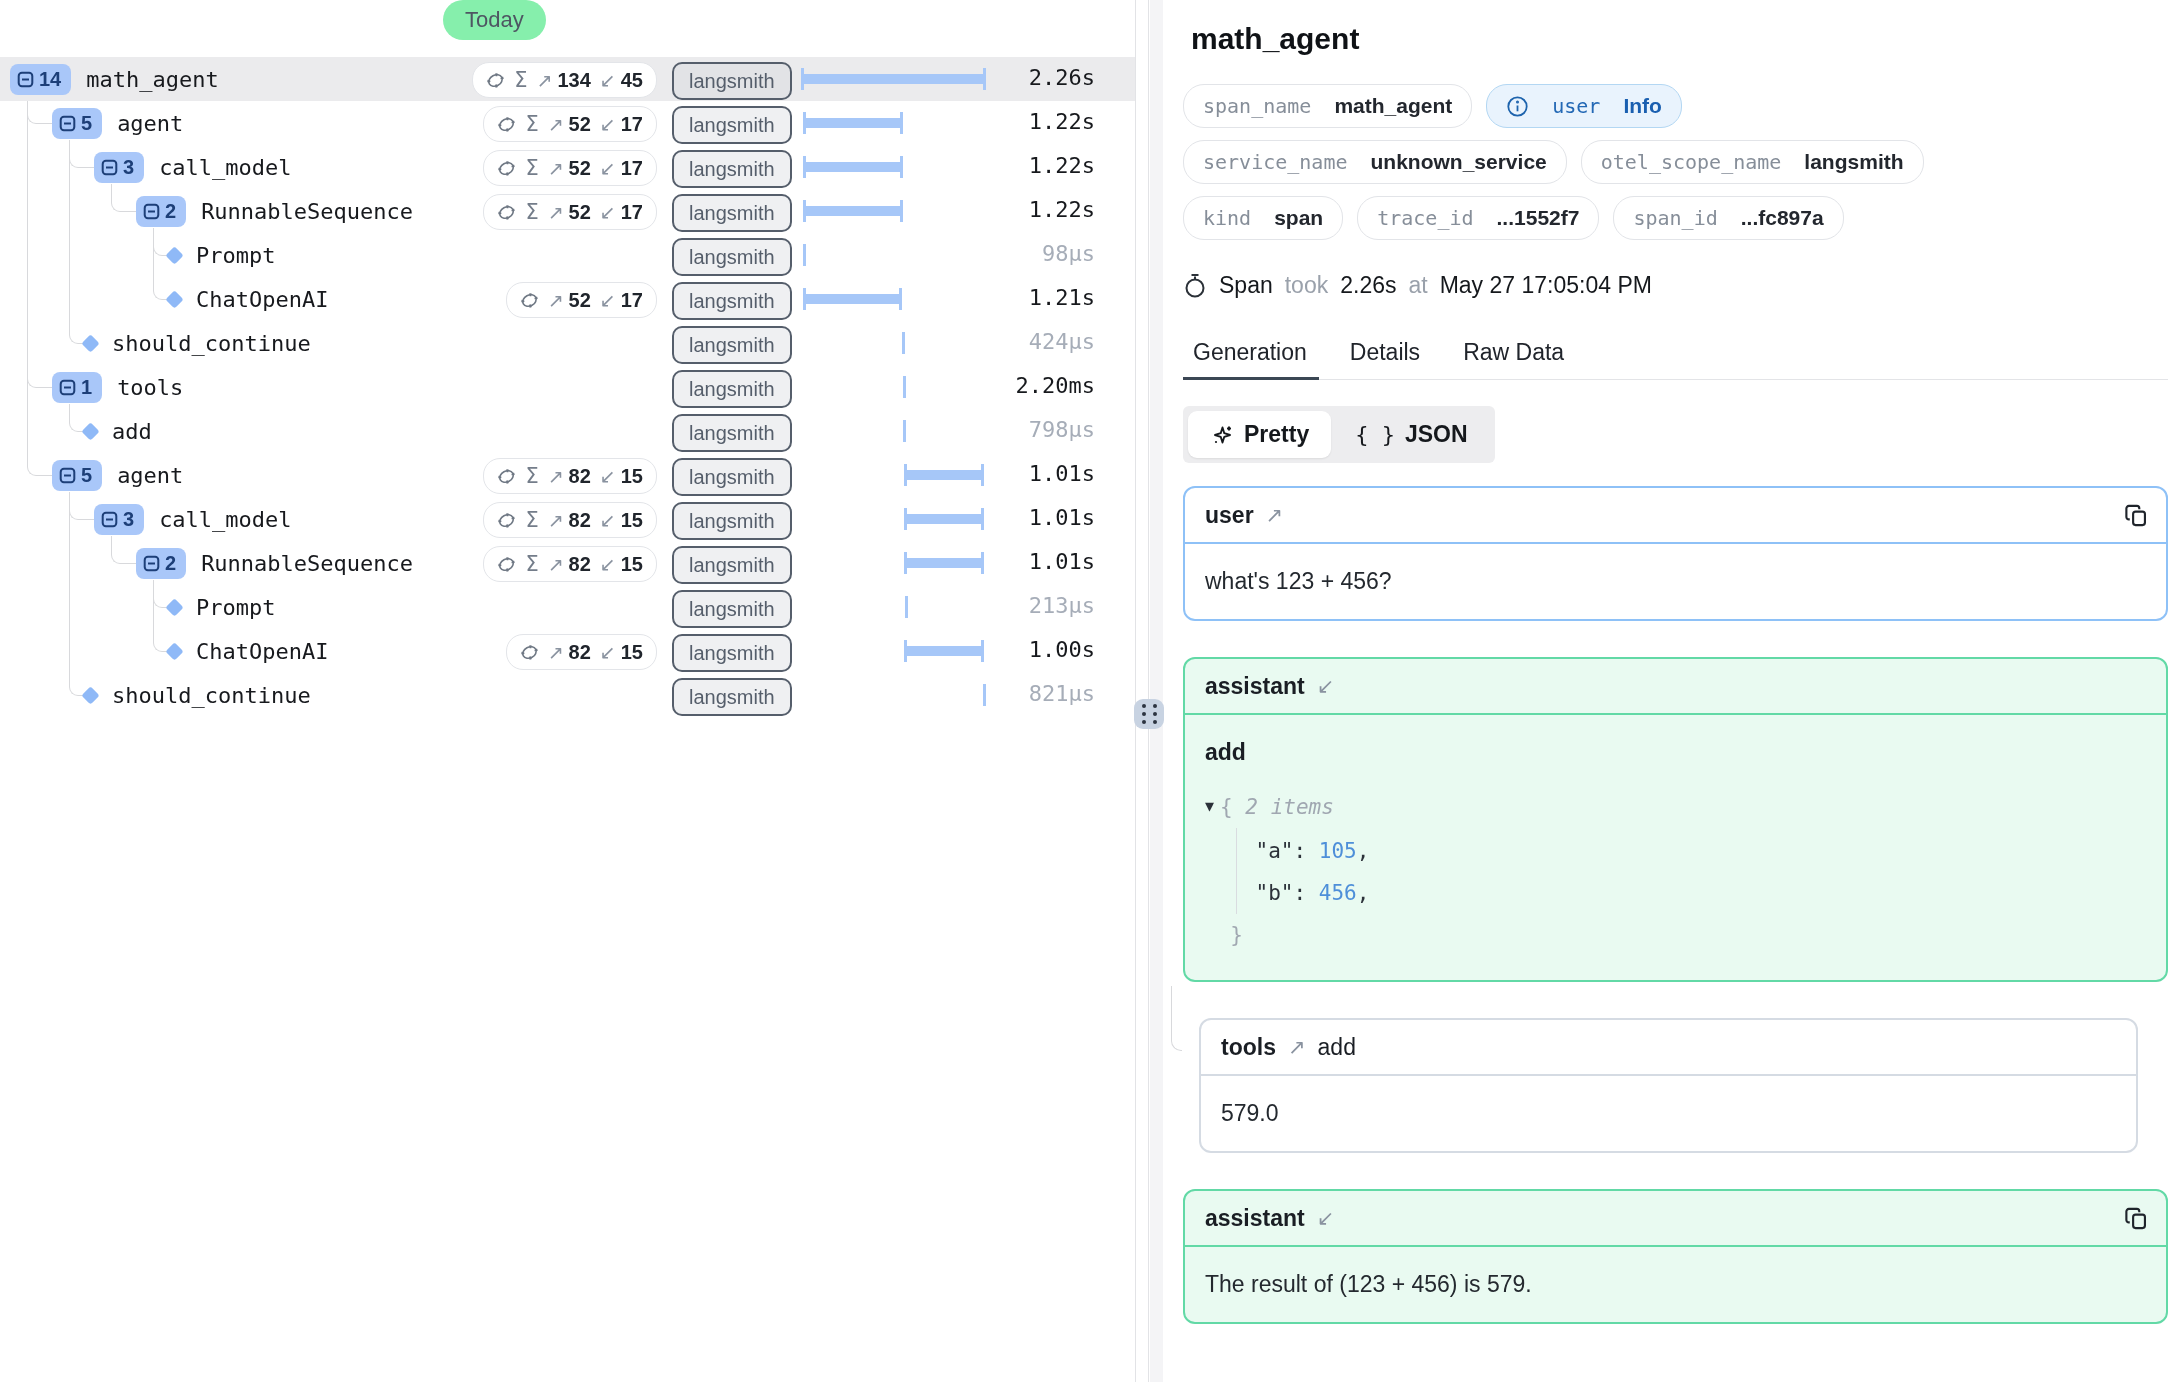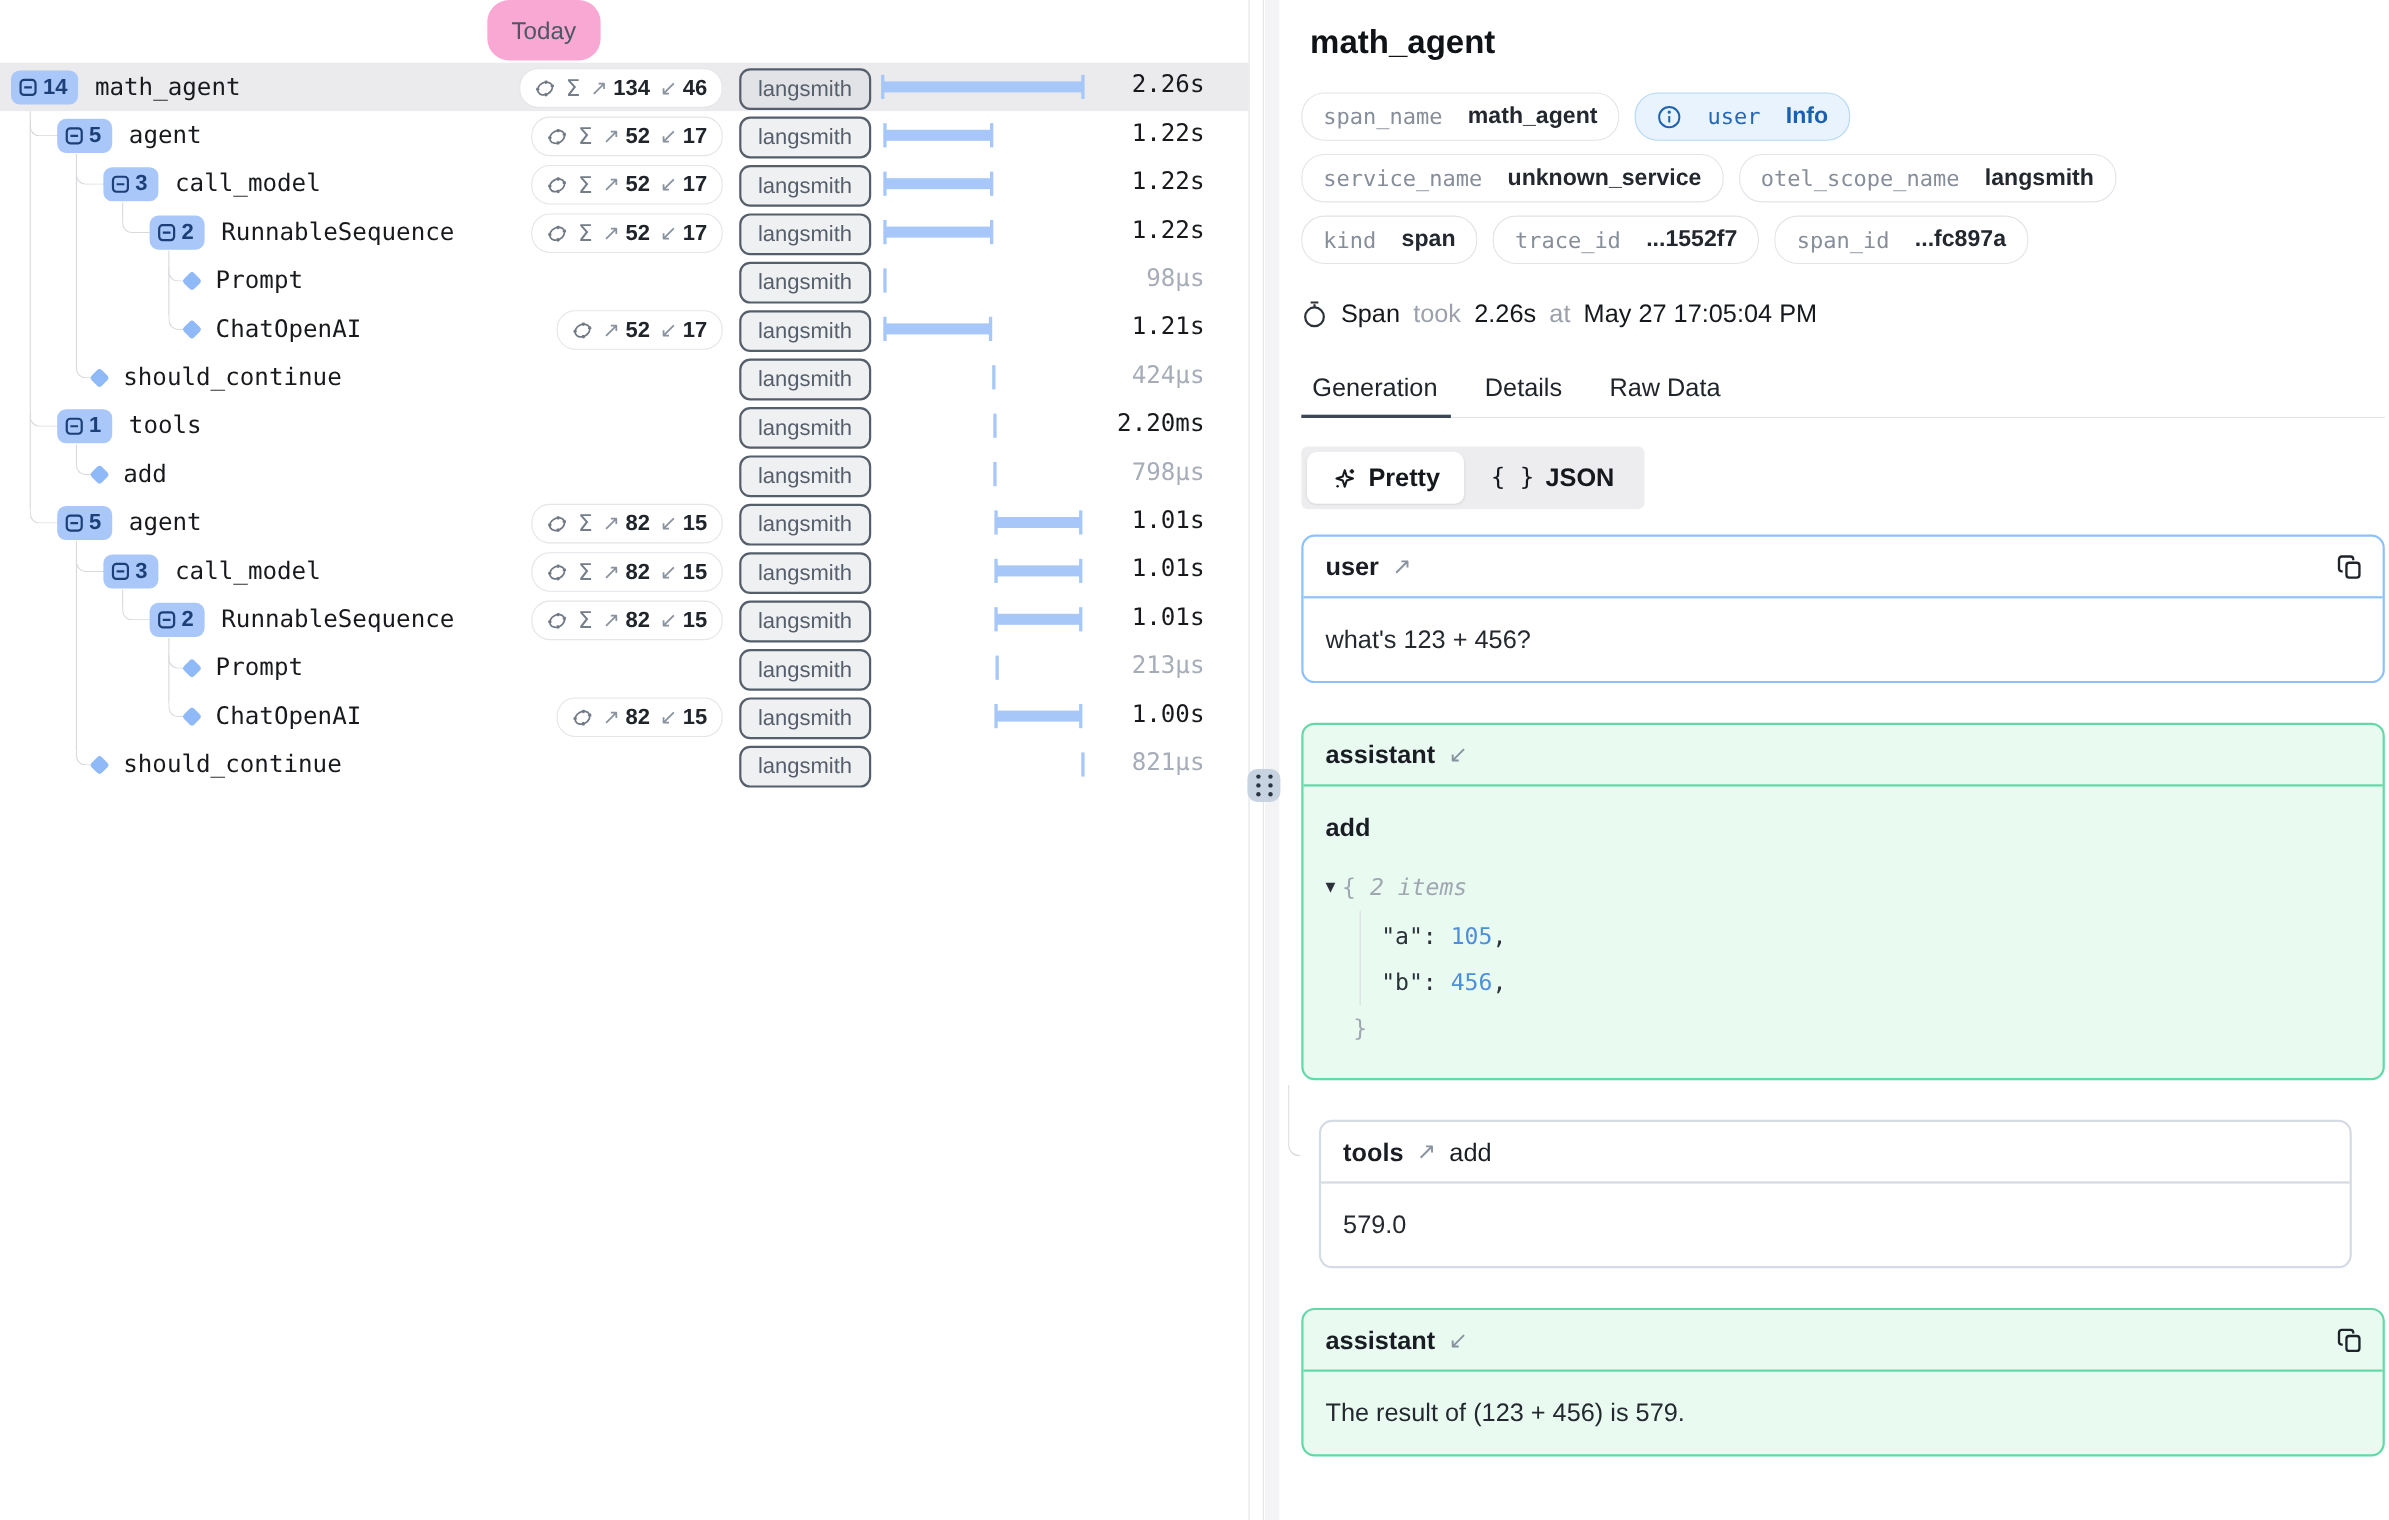--- a/index.html
+++ b/index.html
@@ -1,21 +1,21 @@
 <!DOCTYPE html>
 <html><head>
 <meta charset="utf-8">
 <style>
   html,body{margin:0;padding:0;background:#fff;}
   .app{position:relative;width:2172px;height:1382px;overflow:hidden;
        font-family:"Liberation Sans",sans-serif;color:#17191d;}
   
   .tree-panel{position:absolute;left:0;top:0;width:1135px;height:1382px;background:#fff;}
-  .today-pill{position:absolute;left:443px;top:0px;height:55px;padding:0 22px;
-    background:#f9a8d4;border-radius:20px;display:flex;align-items:center;
+  .today-pill{position:absolute;left:443px;top:0px;height:40px;padding:0 22px;
+    background:#86efac;border-radius:20px;display:flex;align-items:center;
     font-size:22px;color:#4e5662;font-weight:500;}
   .tree-row{position:absolute;left:0;width:1135px;height:44px;}
   .tree-row.selected{background:#ebebed;}
   .row-main{position:absolute;top:0;height:44px;display:flex;align-items:center;gap:15px;}
   .count-badge{display:flex;align-items:center;gap:5px;background:#a9c7f9;border-radius:8px;
     height:31px;padding:0 10px 0 7px;color:#1d3f78;font-weight:700;font-size:20px;
     font-family:"Liberation Sans",sans-serif;}
   .diamond{width:13px;height:13px;background:#8fb9f7;border-radius:3px;transform:rotate(45deg);flex:0 0 auto;}
   .row-name{font-family:"DejaVu Sans Mono",monospace;font-size:22px;color:#17191d;white-space:nowrap;}
   .conn{position:absolute;border-color:#d8d9dc;border-style:solid;border-width:0;}
@@ -142,21 +142,21 @@
             <svg width="19" height="19" viewBox="0 0 19 19">
               <g transform="rotate(-28 9.5 9.5)" fill="none" stroke="#6f7884" stroke-width="1.6">
                 <ellipse cx="9.5" cy="9.5" rx="7" ry="5.4"></ellipse>
                 <ellipse cx="9.5" cy="9.5" rx="7" ry="5.4" stroke-dasharray="2 8.5" stroke-width="3"></ellipse>
               </g>
             </svg>
             <span class="sig">Σ</span>
             <span class="arr">↗</span>
             <span>134</span>
             <span class="arr">↙</span>
-            <span>46</span>
+            <span>45</span>
           </span>
           <span class="tag">langsmith</span>
           <span class="lane">
             <span class="bar" style="left: 7px; width: 183px;"></span>
           </span>
           <span class="dur">2.26s</span>
         </div>
         <div class="tree-row" style="top: 101px;">
           <div class="row-main" style="left: 52px;">
             <span class="count-badge">

